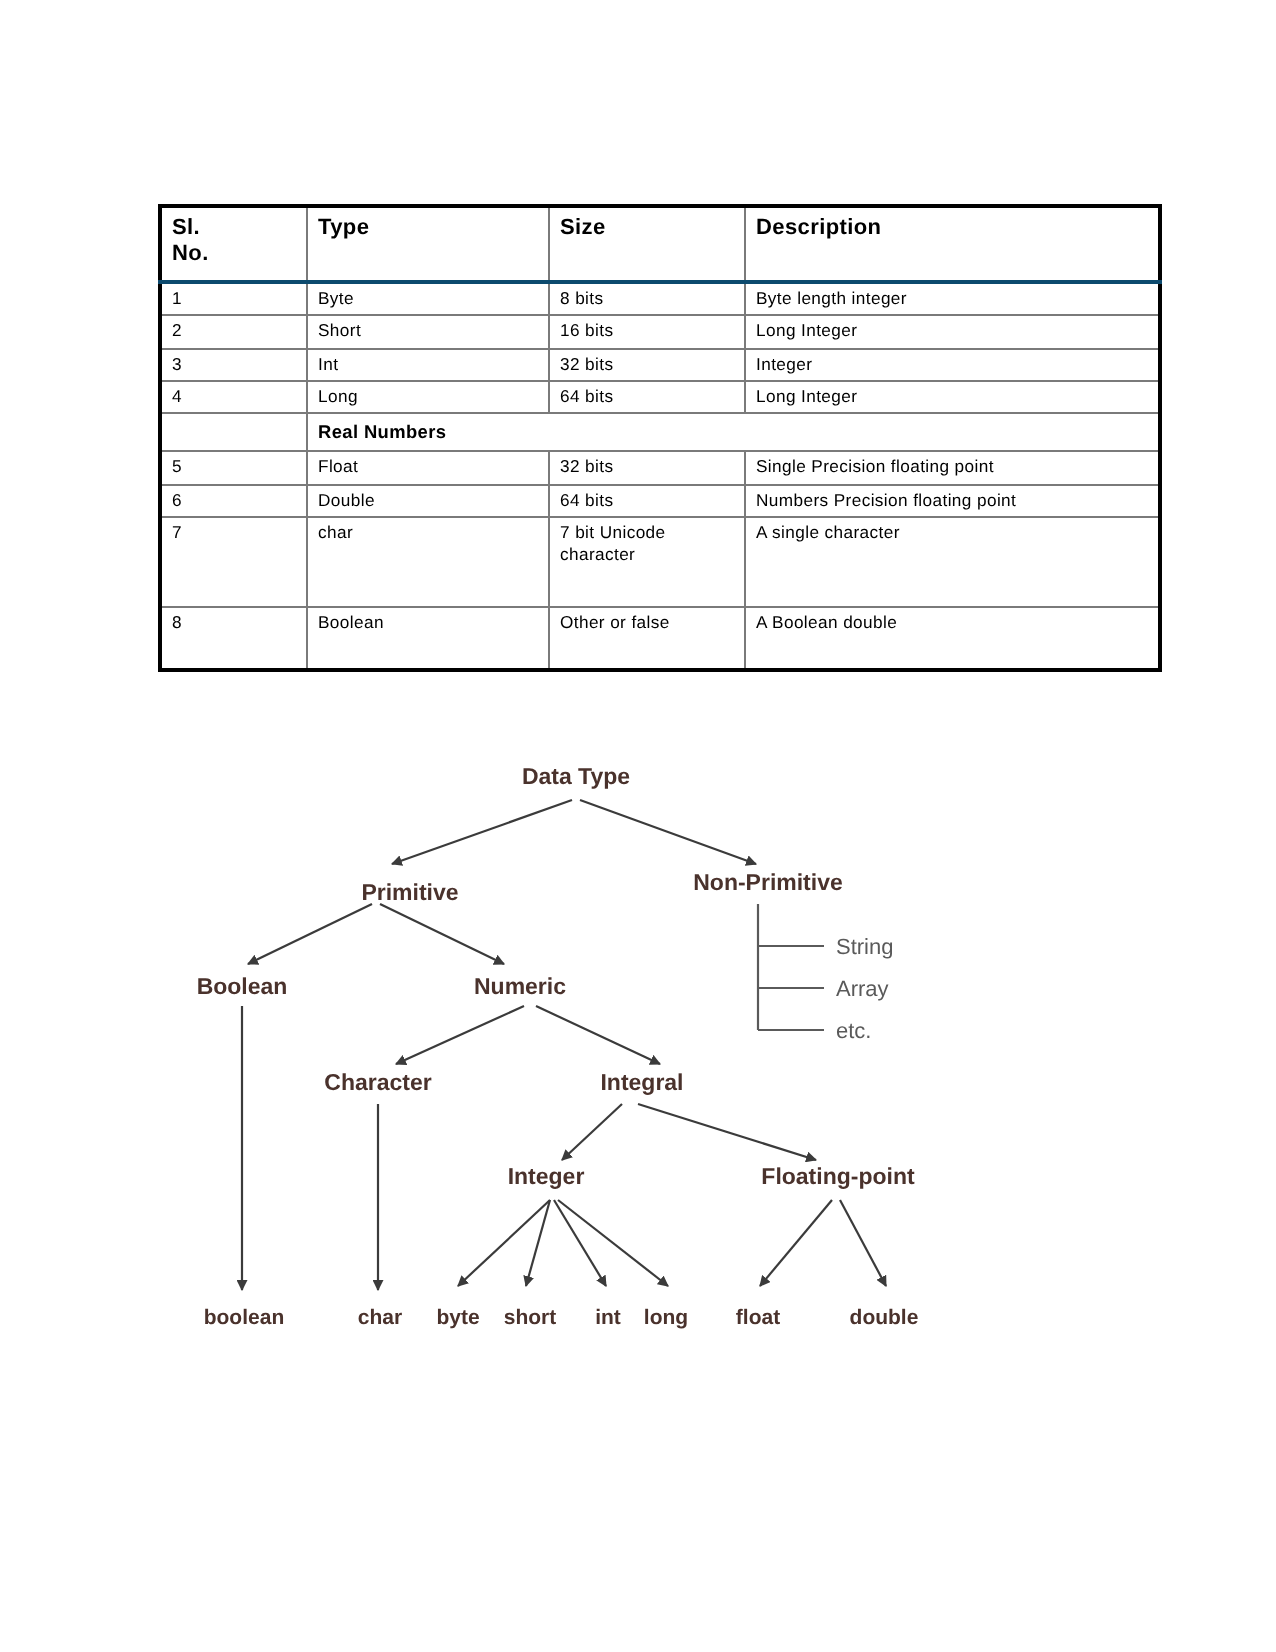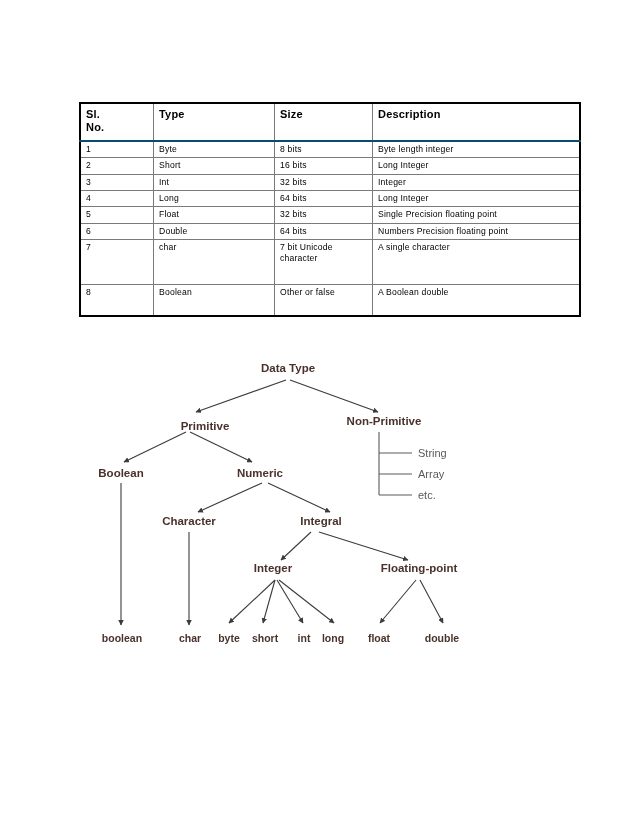--- a/index.html
+++ b/index.html
@@ -26,21 +26,21 @@
     margin-left:40px;
   }
   table.dt tr.group td{font-weight:bold;font-size:9.2px;padding-top:3px;padding-bottom:3px;}
   td.c-no{width:62px;}
   td.c-type{width:110px;}
   td.c-size{width:87px;}
   td.c-desc{width:196px;}
   tr.tall td{height:40px;}
   tr.tall2 td{height:26px;}
   
-  .diagram{position:absolute;left:0;top:340px;width:635px;height:330px;}
+  .diagram{position:absolute;left:0;top:360px;width:635px;height:330px;}
   .diagram svg{display:block;}
   text.node{
     font-family:"Liberation Sans",sans-serif;
     font-weight:bold;fill:#4a322c;
     font-size:11.5px;text-anchor:middle;
   }
   text.leaf{
     font-family:"Liberation Sans",sans-serif;
     font-weight:bold;fill:#4a322c;
     font-size:10.5px;text-anchor:middle;
@@ -88,20 +88,24 @@
         <td class="c-size">32 bits</td>
         <td class="c-desc">Integer</td>
       </tr>
       <tr>
         <td class="c-no">4</td>
         <td class="c-type">Long</td>
         <td class="c-size">64 bits</td>
         <td class="c-desc">Long Integer</td>
       </tr>
 
+      <tr class="group">
+        <td class="c-no">&nbsp;</td>
+        <td colspan="3">Real Numbers</td>
+      </tr>
 
       <tr>
         <td class="c-no">5</td>
         <td class="c-type">Float</td>
         <td class="c-size">32 bits</td>
         <td class="c-desc">Single Precision floating point</td>
       </tr>
       <tr>
         <td class="c-no">6</td>
         <td class="c-type">Double</td>

